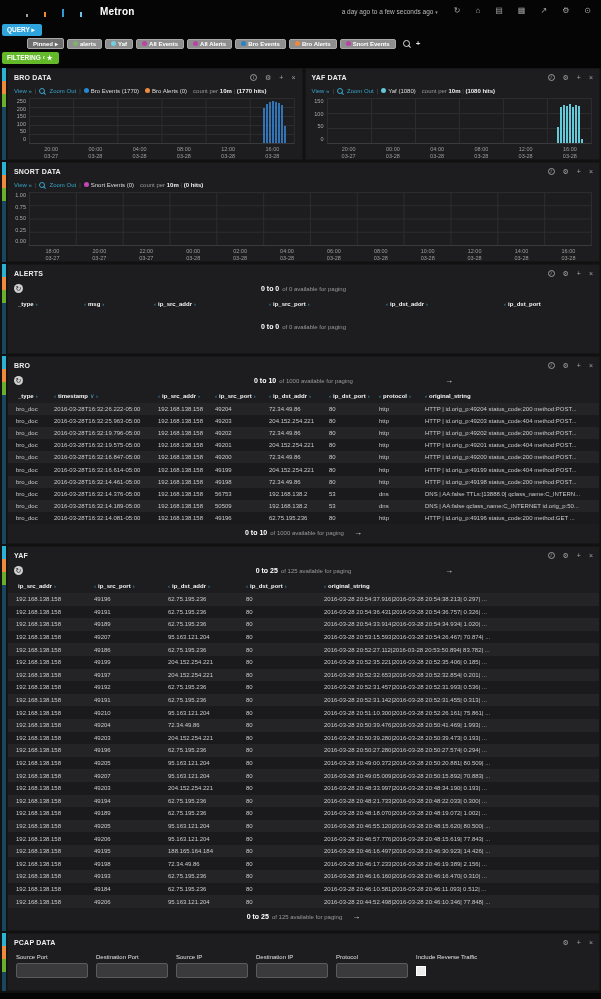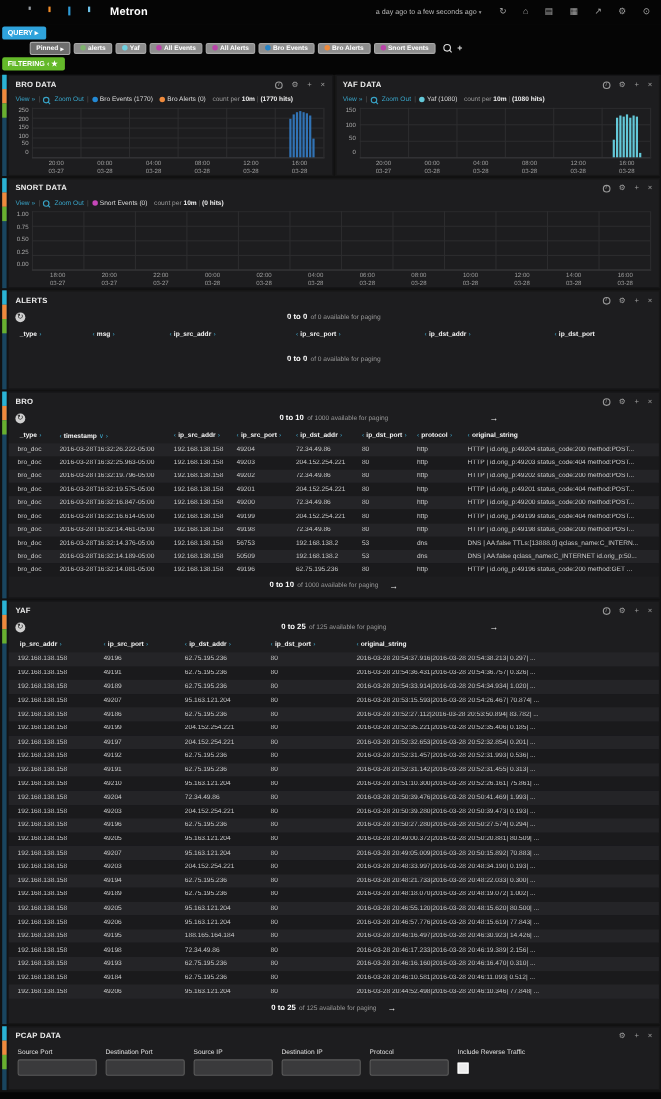--- a/index.html
+++ b/index.html
@@ -2,21 +2,21 @@
 <html><head>
 <meta charset="utf-8">
 <style>
   html,body{margin:0;padding:0}
   body{width:601px;height:999px;background:#111;overflow:hidden;
        font-family:"Liberation Sans",sans-serif;color:#ccc;-webkit-font-smoothing:antialiased}
   .stage{position:relative;width:601px;height:999px;background:#111}
 
   
   .topbar{height:22px;background:#050505;display:flex;align-items:center;padding:0 10px}
-  .logo{display:flex;align-items:flex-start;gap:16px;margin-left:16px}
+  .logo{display:flex;align-items:flex-end;gap:16px;margin-left:16px}
   .logo .lb{display:inline-block;width:2px}
   .lb1{height:3px;background:#9aa0a6}.lb2{height:5px;background:#f28c28}.lb3{height:8px;background:#2f9bd6}.lb4{height:5px;background:#6fc2e8}
   .logo-text{color:#fff;font-size:10px;font-weight:bold;margin-left:2px;letter-spacing:.2px}
   .top-right{margin-left:auto;display:flex;align-items:center;gap:16px}
   .timerange{color:#bbb;font-size:6.5px;cursor:pointer;white-space:nowrap}
   .timerange .caret{font-size:5px;color:#999}
   .top-icons{display:flex;gap:15px;align-items:center}
   .tico{color:#a5a5a5;font-size:8px;line-height:8px;cursor:pointer}
 
   

